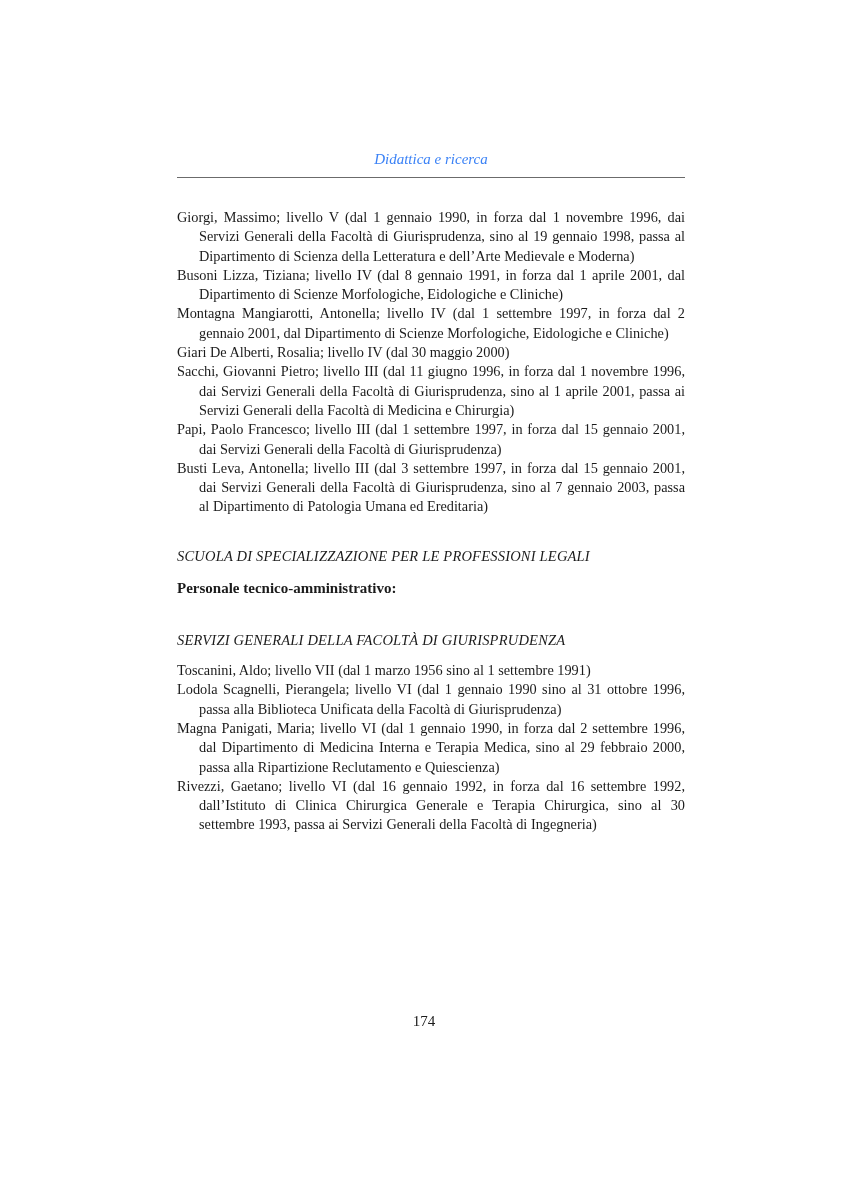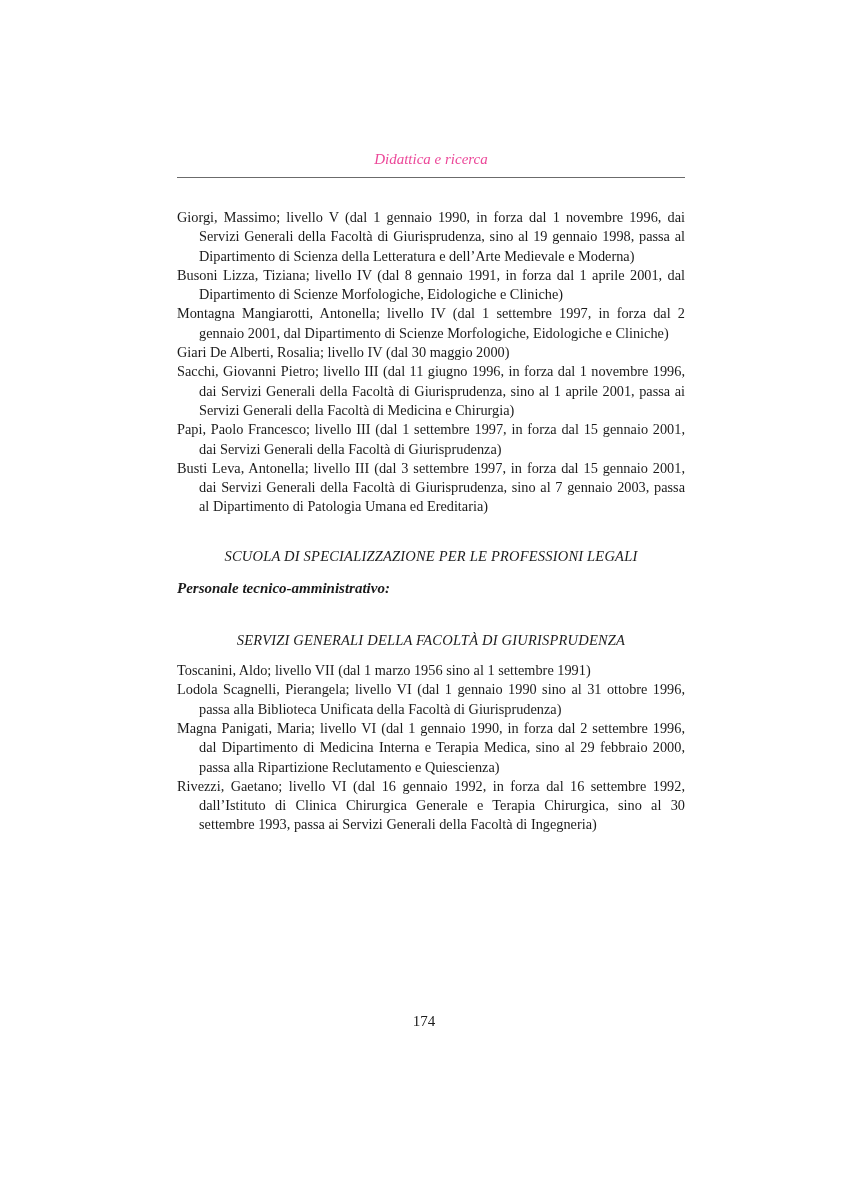--- a/index.html
+++ b/index.html
@@ -17,60 +17,59 @@
     position: absolute;
     left: 177px;
     top: 150px;
     width: 508px;
   }
   .running-head {
     text-align: center;
     font-style: italic;
     font-size: 15px;
     line-height: 18px;
-    color: #ec4899;
+    color: #3b82f6;
   }
   .head-rule {
     border: none;
     border-top: 1px solid #6b6b6b;
     margin-top: 9px;
     width: 100%;
   }
   .body-block { margin-top: 30px; }
   p.entry {
     margin: 0;
     text-align: justify;
     font-size: 14.3px;
     line-height: 19.3px;
     padding-left: 22px;
     text-indent: -22px;
     color: #1b1b1b;
   }
   .section-heading {
-    text-align: center;
+    text-align: left;
     font-style: italic;
     font-weight: normal;
     font-size: 14.5px;
     line-height: 19px;
     letter-spacing: 0.2px;
     margin-top: 30px;
     margin-bottom: 13px;
     color: #1b1b1b;
   }
   .section-heading.second {
     margin-top: 33px;
     margin-bottom: 11px;
     font-style: italic;
   }
   p.subheading {
     font-weight: bold;
     font-size: 15px;
     line-height: 19.3px;
     margin: 0 0 1px 0;
-    font-style: italic;
   }
   .footer {
     position: absolute;
     left: 0;
     right: 0;
     top: 1013px;
     text-align: center;
     font-size: 15px;
     color: #1b1b1b;
   }

